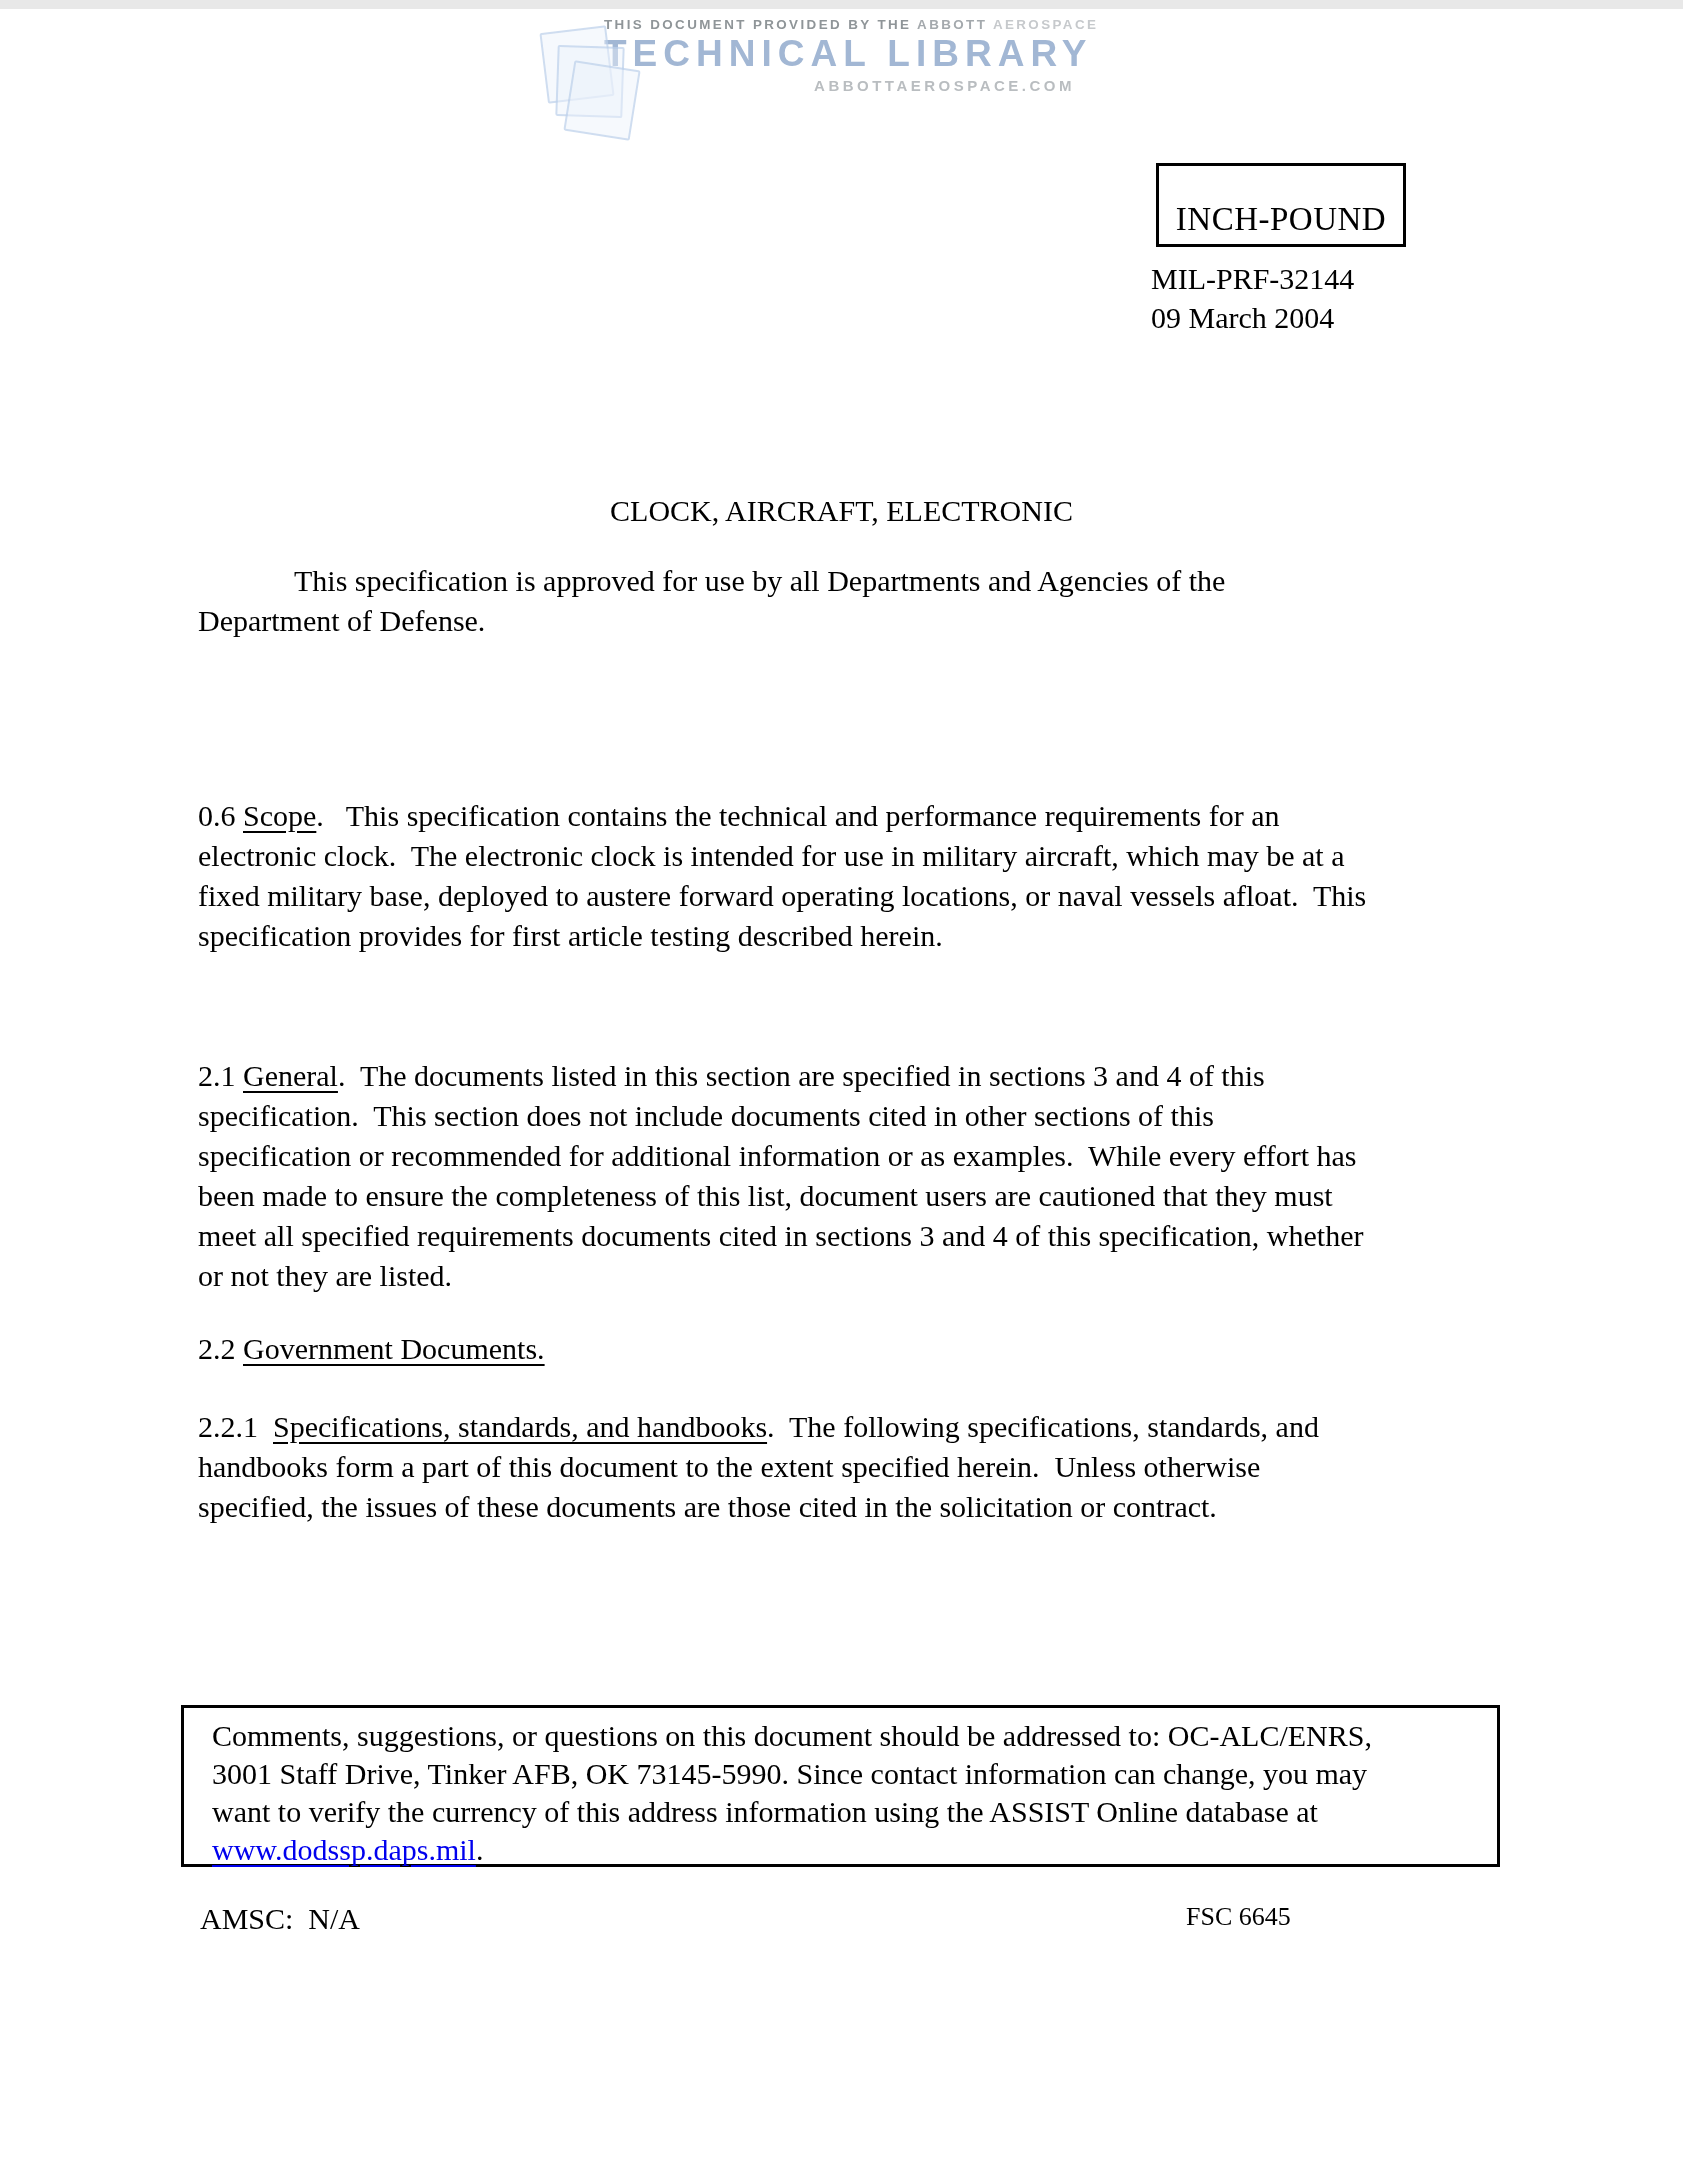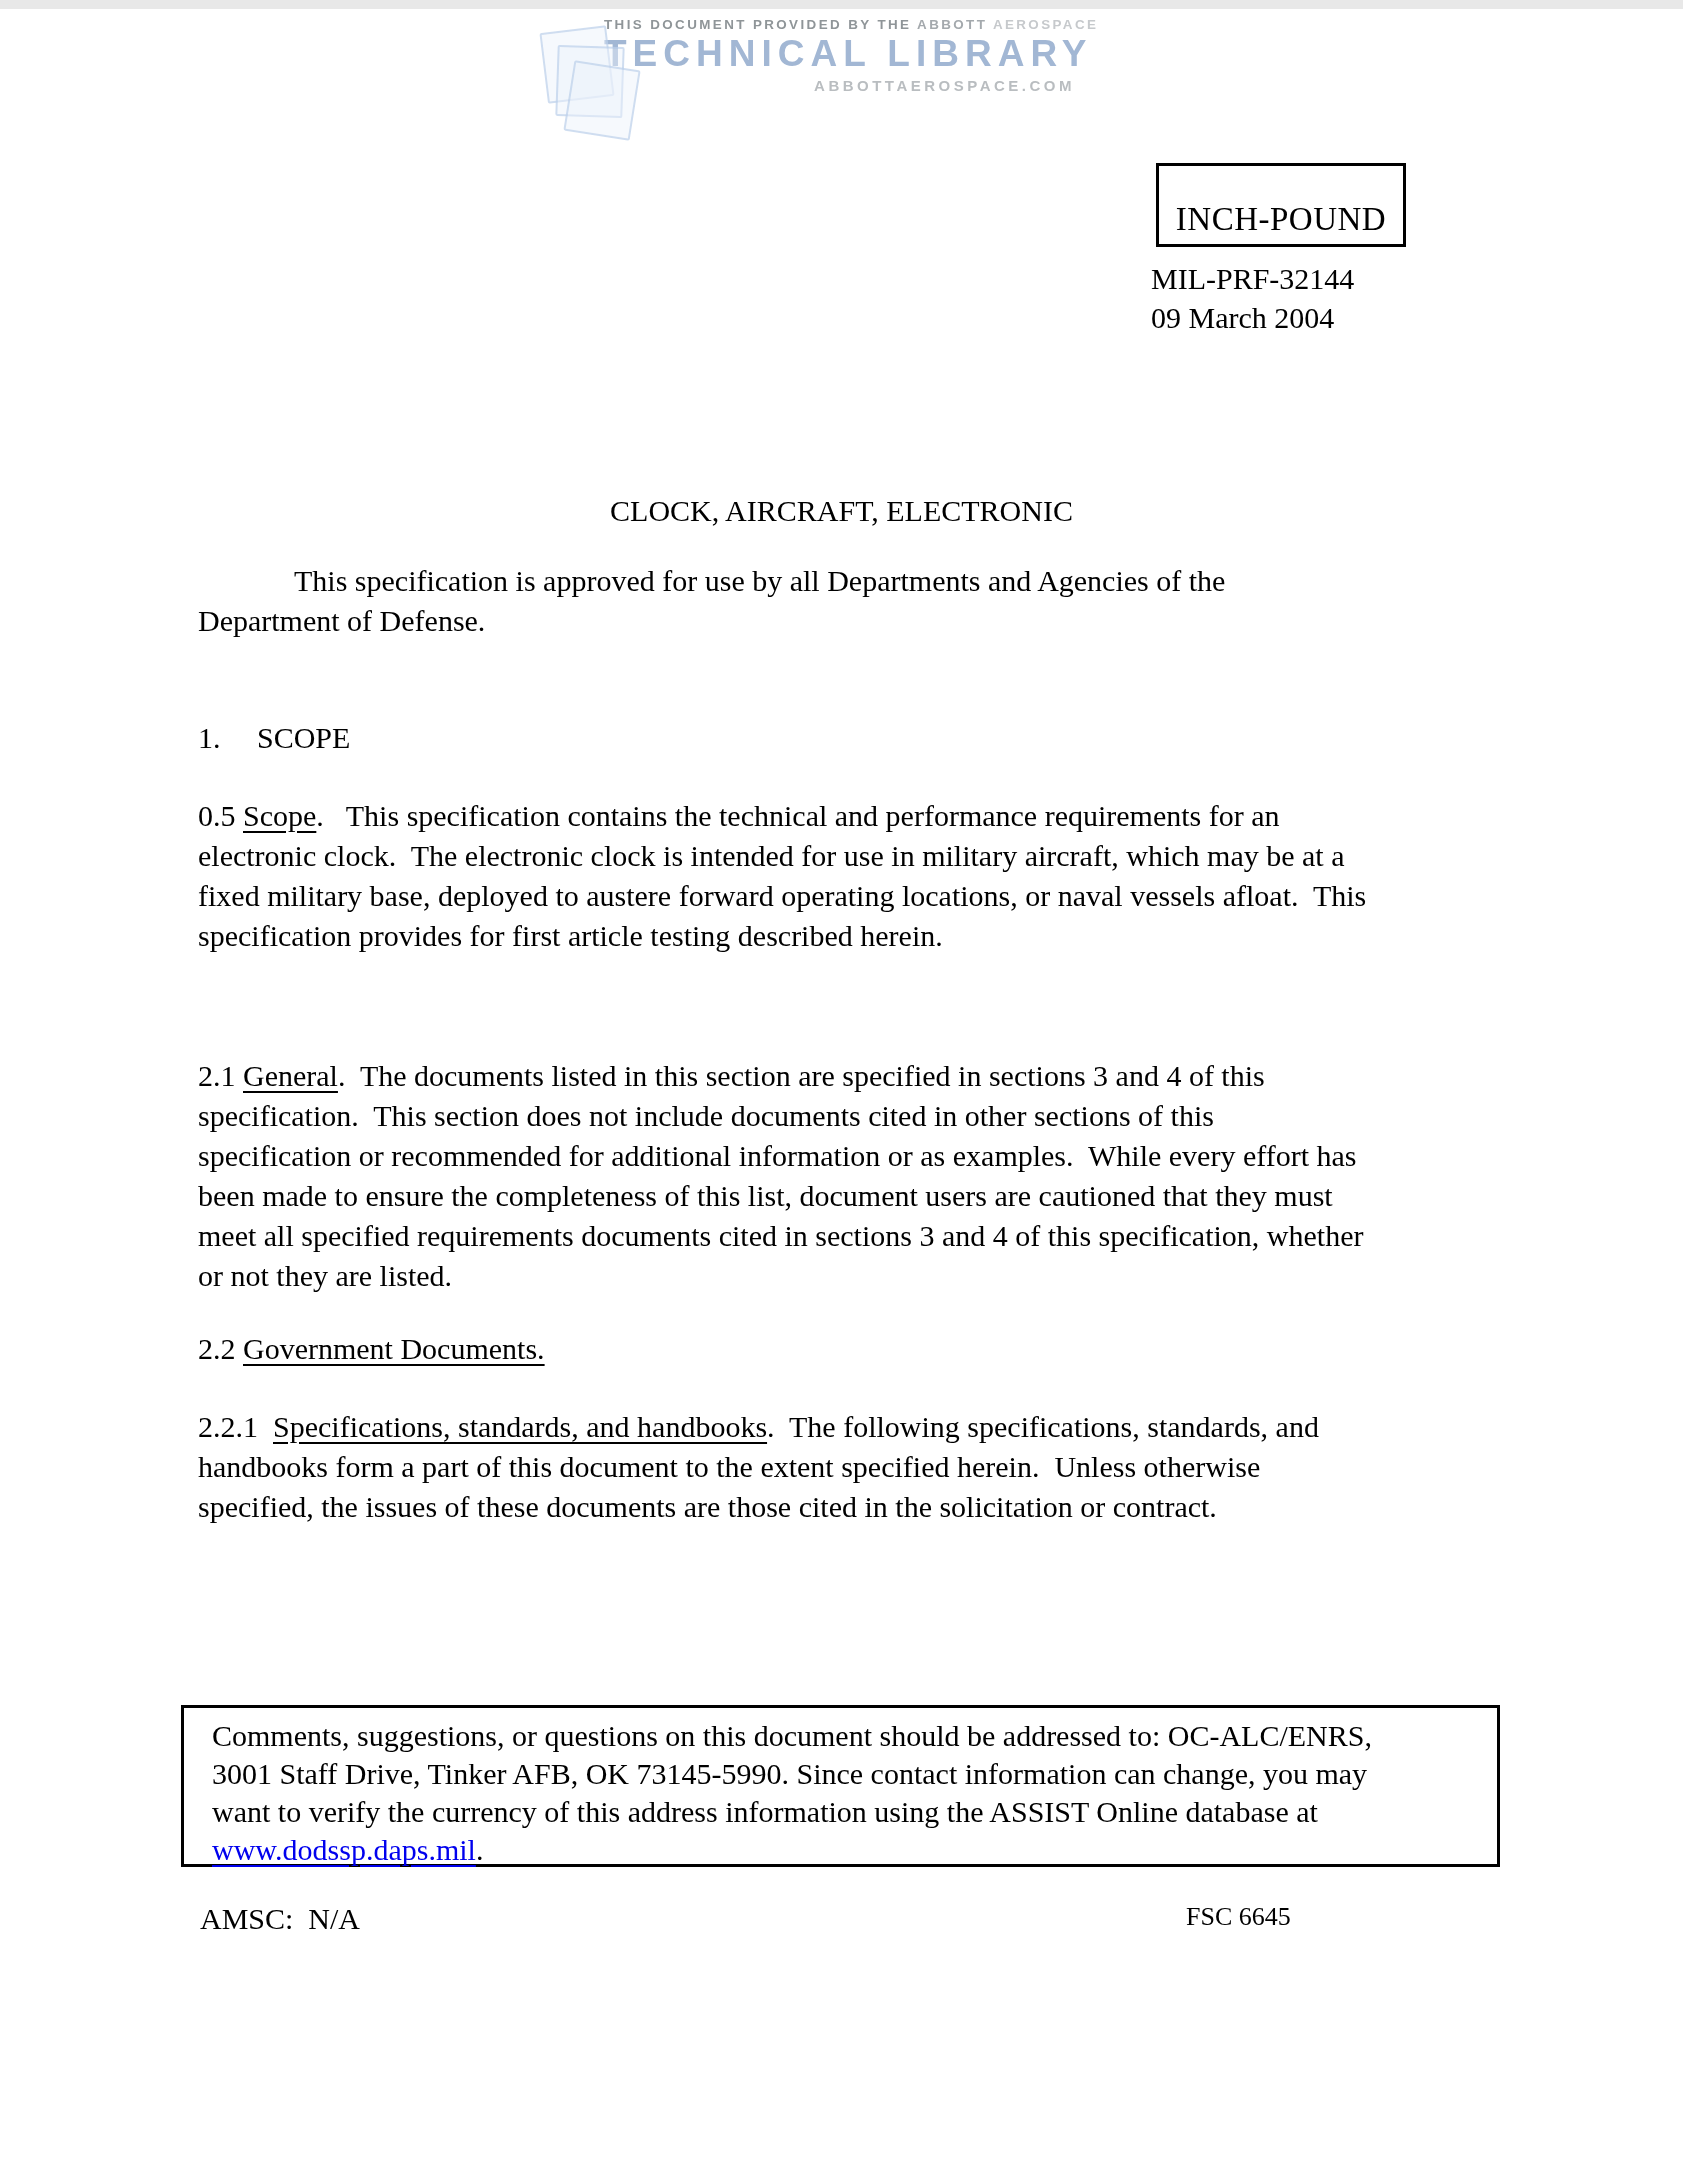--- a/index.html
+++ b/index.html
@@ -85,23 +85,22 @@
     <span>INCH-POUND</span>
   </div>
 
   <div class="doc-meta"><span>MIL-PRF-32144</span><br><span>09 March 2004</span></div>
 
   <div class="t centered" style="top:482px;">CLOCK, AIRCRAFT, ELECTRONIC</div>
 
   <div class="t body-par indent1" style="top:552px;">This specification is approved for use by all Departments and Agencies of the
 Department of Defense.</div>
 
-  <div class="t body-par" style="top:709px;"><span class="num-tab">1.</span><span>SCOPE</span></div>
 
-  <div class="t body-par" style="top:787px;"><span>0.5 </span><span class="u">Scope</span><span>.   </span><span>This specification contains the technical and performance requirements for an
+  <div class="t body-par" style="top:787px;"><span>0.6 </span><span class="u">Scope</span><span>.   </span><span>This specification contains the technical and performance requirements for an
 electronic clock.  The electronic clock is intended for use in military aircraft, which may be at a
 fixed military base, deployed to austere forward operating locations, or naval vessels afloat.  This
 specification provides for first article testing described herein.</span></div>
 
 
   <div class="t body-par" style="top:1047px;"><span>2.1 </span><span class="u">General</span><span>.  </span><span>The documents listed in this section are specified in sections 3 and 4 of this
 specification.  This section does not include documents cited in other sections of this
 specification or recommended for additional information or as examples.  While every effort has
 been made to ensure the completeness of this list, document users are cautioned that they must
 meet all specified requirements documents cited in sections 3 and 4 of this specification, whether

